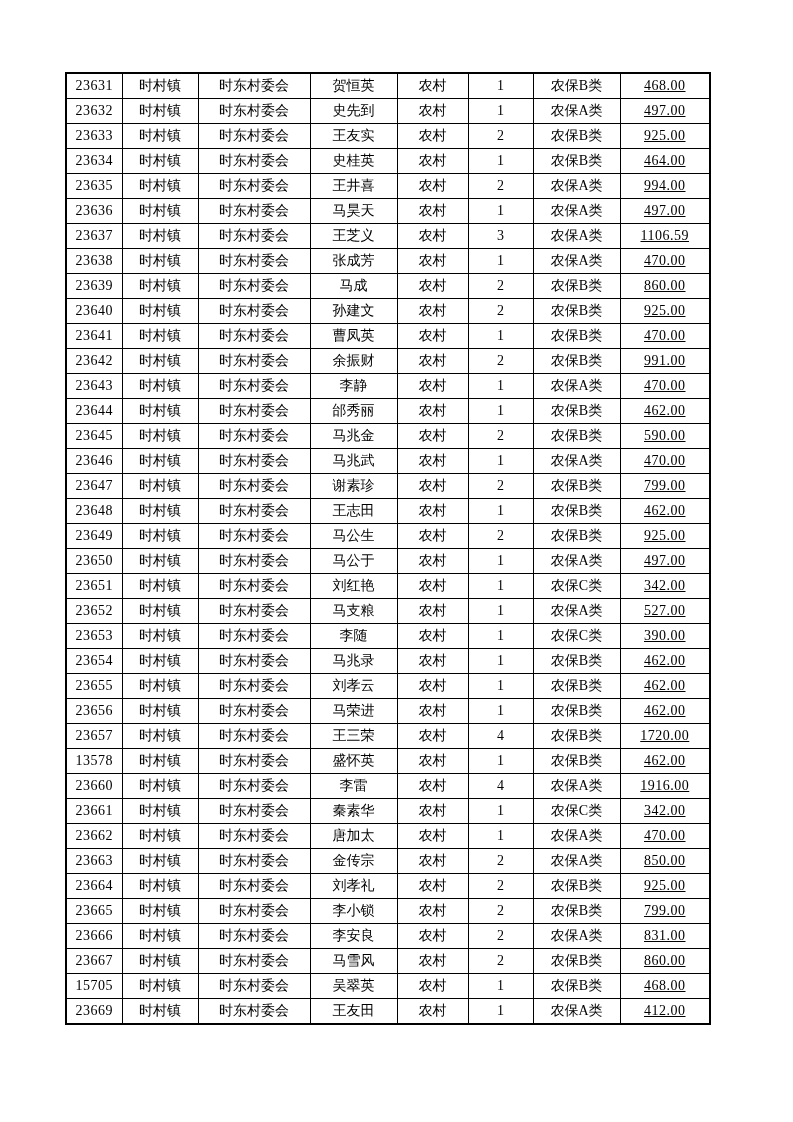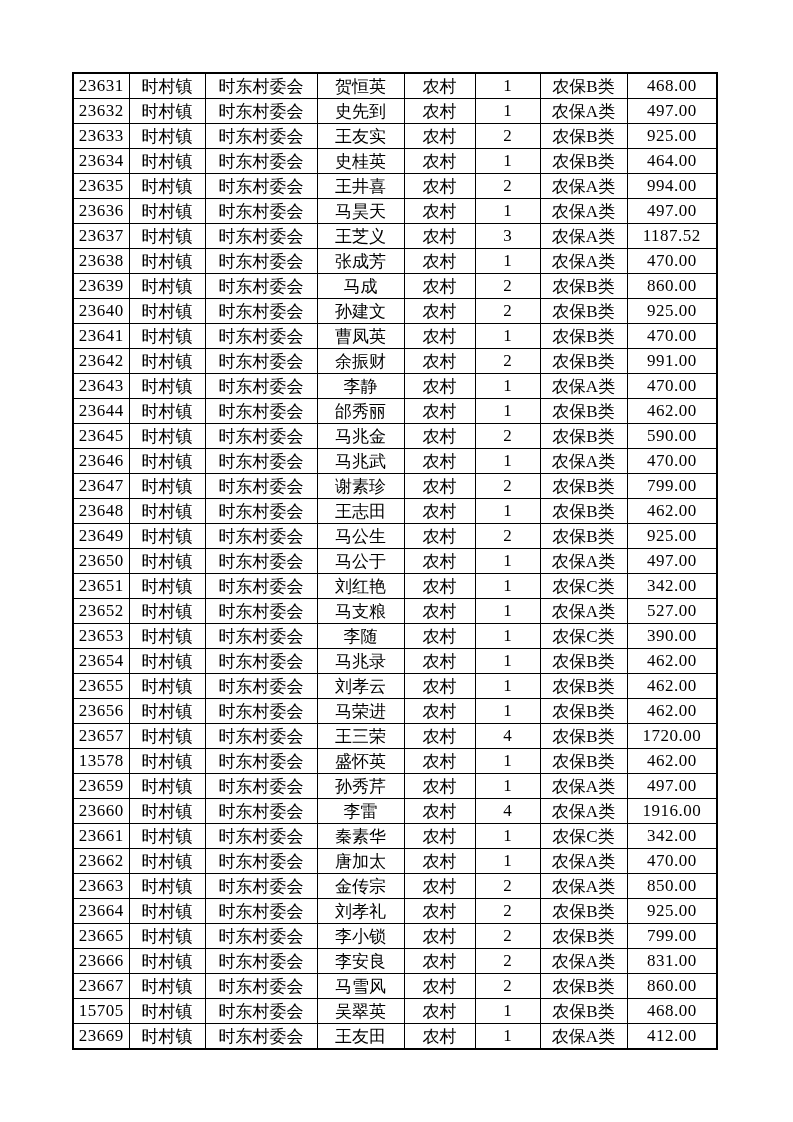--- a/index.html
+++ b/index.html
@@ -17,38 +17,38 @@
   .sheet {
     position: absolute;
     left: 0;
     top: 0;
     width: 793px;
     height: 1122px;
     background: #ffffff;
   }
   table.roster {
     position: absolute;
-    left: 72px;
+    left: 65px;
     top: 72px;
     border-collapse: collapse;
     table-layout: fixed;
     border: 2px solid #000000;
-    font-size: 17px;
+    font-size: 14px;
   }
   table.roster td {
     border: 1px solid #000000;
     height: 24px;
     padding: 0 2px;
     text-align: center;
     vertical-align: middle;
     white-space: nowrap;
     overflow: hidden;
   }
   table.roster td.col-id      { letter-spacing: 0.5px; }
-  table.roster td.col-amount  { letter-spacing: 0.5px; }
+  table.roster td.col-amount  { letter-spacing: 0.5px; text-decoration: underline; }
   col.c-id       { width: 56px; }
   col.c-town     { width: 76px; }
   col.c-village  { width: 112px; }
   col.c-name     { width: 87px; }
   col.c-residence{ width: 71px; }
   col.c-count    { width: 65px; }
   col.c-category { width: 87px; }
   col.c-amount   { width: 90px; }
 </style>
 </head>
@@ -128,21 +128,21 @@
           <td class="col-amount">497.00</td>
         </tr>
         <tr>
           <td class="col-id">23637</td>
           <td class="col-town">时村镇</td>
           <td class="col-village">时东村委会</td>
           <td class="col-name">王芝义</td>
           <td class="col-residence">农村</td>
           <td class="col-count">3</td>
           <td class="col-category">农保A类</td>
-          <td class="col-amount">1187.52</td>
+          <td class="col-amount">1106.59</td>
         </tr>
         <tr>
           <td class="col-id">23638</td>
           <td class="col-town">时村镇</td>
           <td class="col-village">时东村委会</td>
           <td class="col-name">张成芳</td>
           <td class="col-residence">农村</td>
           <td class="col-count">1</td>
           <td class="col-category">农保A类</td>
           <td class="col-amount">470.00</td>
@@ -339,30 +339,20 @@
         </tr>
         <tr>
           <td class="col-id">13578</td>
           <td class="col-town">时村镇</td>
           <td class="col-village">时东村委会</td>
           <td class="col-name">盛怀英</td>
           <td class="col-residence">农村</td>
           <td class="col-count">1</td>
           <td class="col-category">农保B类</td>
           <td class="col-amount">462.00</td>
-        </tr>
-        <tr>
-          <td class="col-id">23659</td>
-          <td class="col-town">时村镇</td>
-          <td class="col-village">时东村委会</td>
-          <td class="col-name">孙秀芹</td>
-          <td class="col-residence">农村</td>
-          <td class="col-count">1</td>
-          <td class="col-category">农保A类</td>
-          <td class="col-amount">497.00</td>
         </tr>
         <tr>
           <td class="col-id">23660</td>
           <td class="col-town">时村镇</td>
           <td class="col-village">时东村委会</td>
           <td class="col-name">李雷</td>
           <td class="col-residence">农村</td>
           <td class="col-count">4</td>
           <td class="col-category">农保A类</td>
           <td class="col-amount">1916.00</td>

